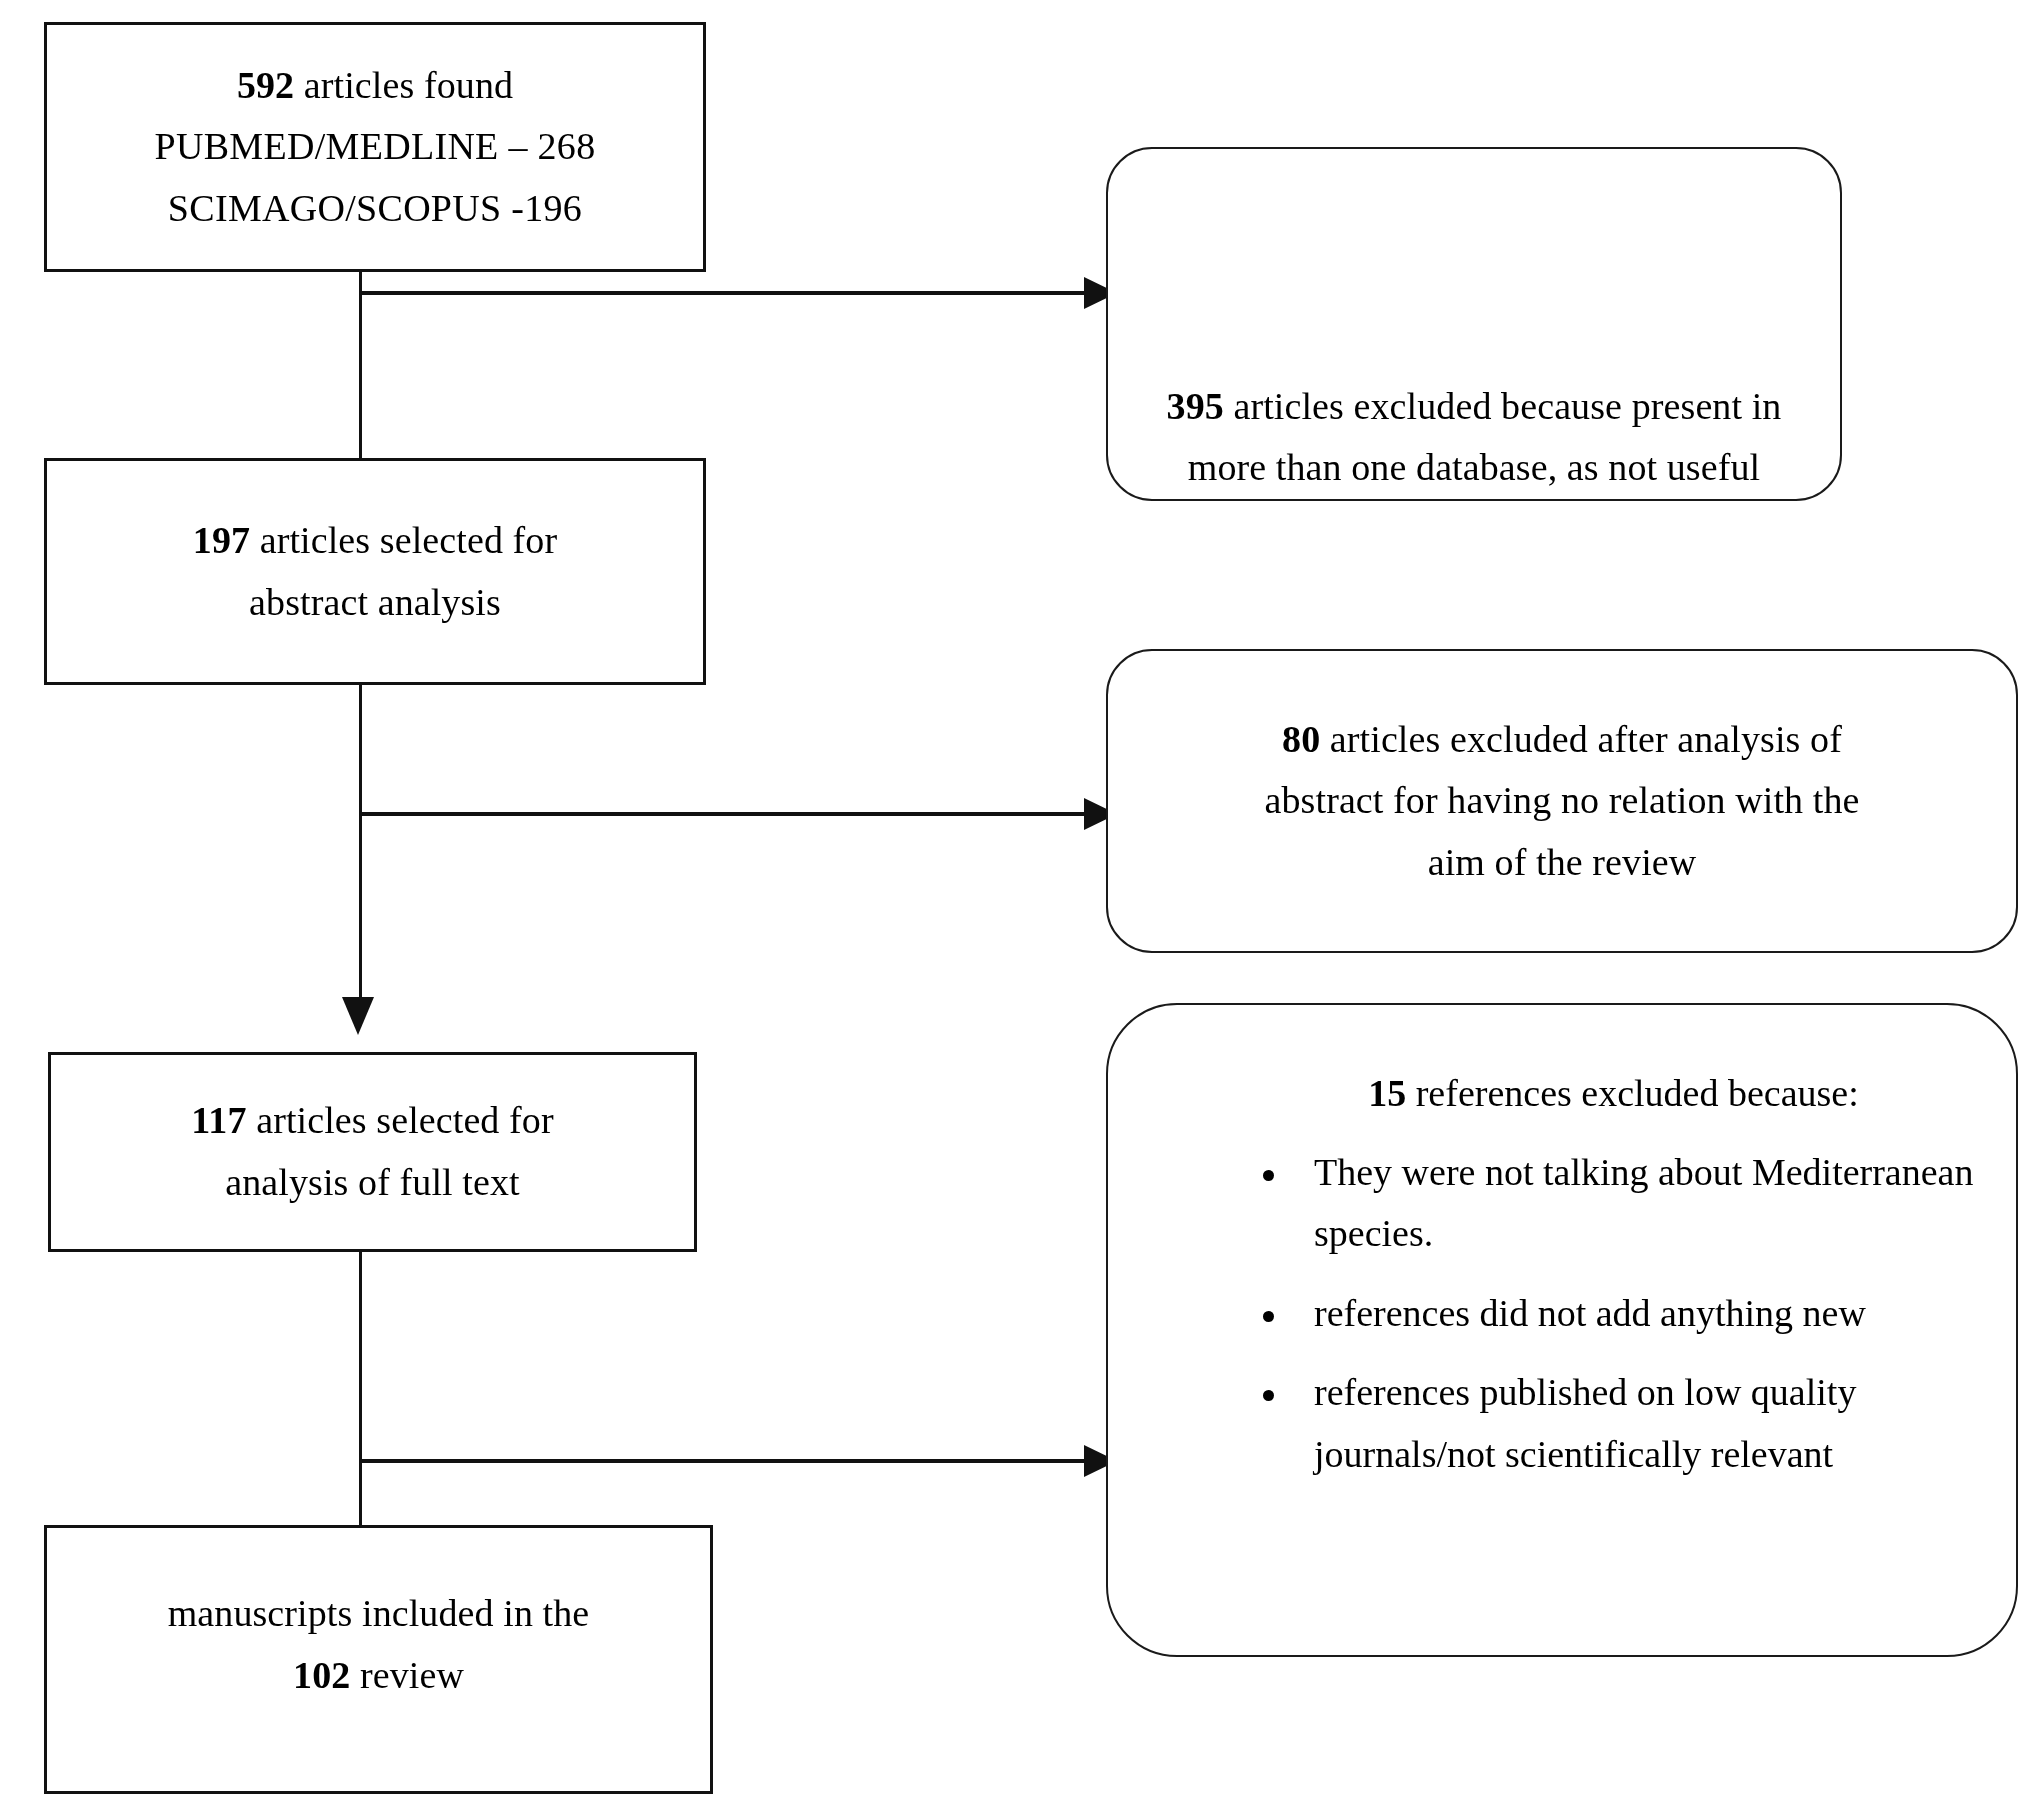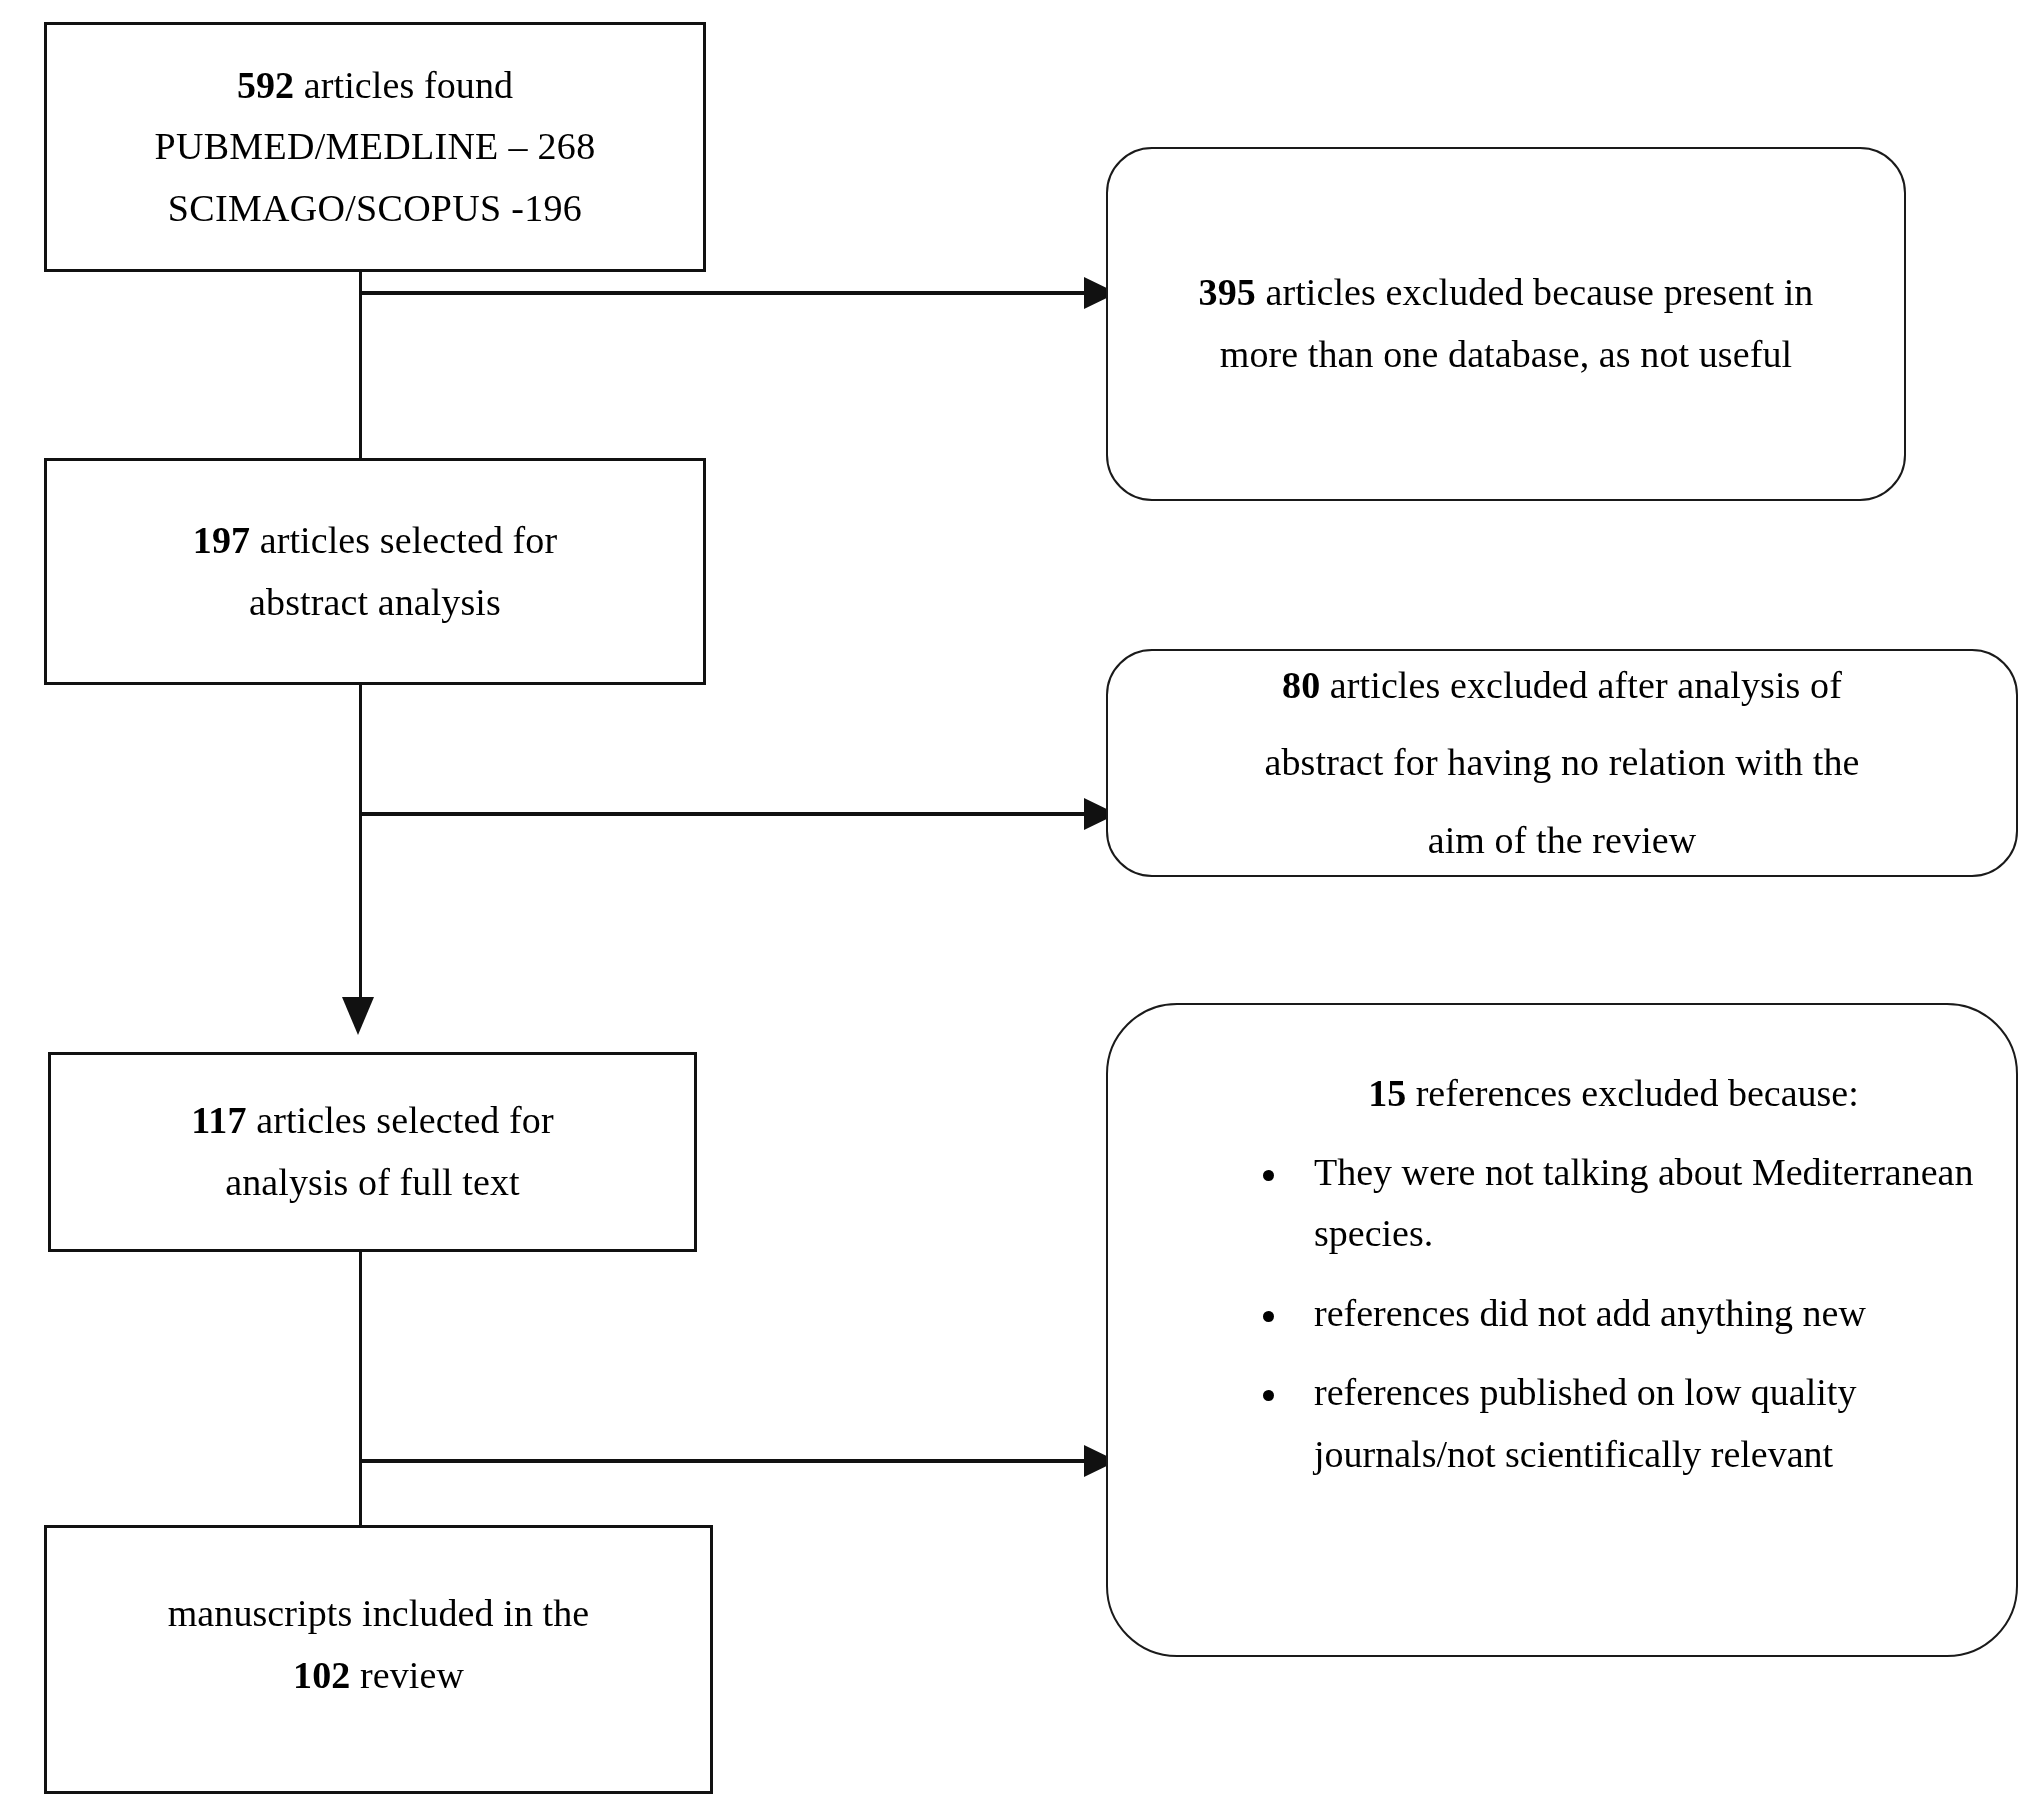--- a/index.html
+++ b/index.html
@@ -165,28 +165,28 @@
     <span class="line">analysis of full text</span>
   </div>
 
   <div class="node rect" style="left:44px; top:1525px; width:669px; height:269px; justify-content:flex-start; padding-top:55px;">
     <span class="line">manuscripts included in the</span>
     <span class="line">
       <span class="num">102</span><span> review</span>
     </span>
   </div>
 
-  <div class="node round" style="left:1106px; top:147px; width:800px; height:354px;">
+  <div class="node round" style="left:1106px; top:147px; width:736px; height:354px;justify-content:flex-end;">
     <span class="line">
       <span class="num">395</span><span> articles excluded because present in</span>
     </span>
     <span class="line">more than one database, as not useful</span>
   </div>
 
-  <div class="node round" style="left:1106px; top:649px; width:912px; height:228px;gap:16px;">
+  <div class="node round" style="left:1106px; top:649px; width:912px; height:304px;">
     <span class="line">
       <span class="num">80</span><span> articles excluded after analysis of</span>
     </span>
     <span class="line">abstract for having no relation with the</span>
     <span class="line">aim of the review</span>
   </div>
 
   <div class="node round-lg bullet-node" style="left:1106px; top:1003px; width:912px; height:654px;align-items:center;">
     <div class="bullet-head">
       <span class="num">15</span><span> references excluded because:</span>

